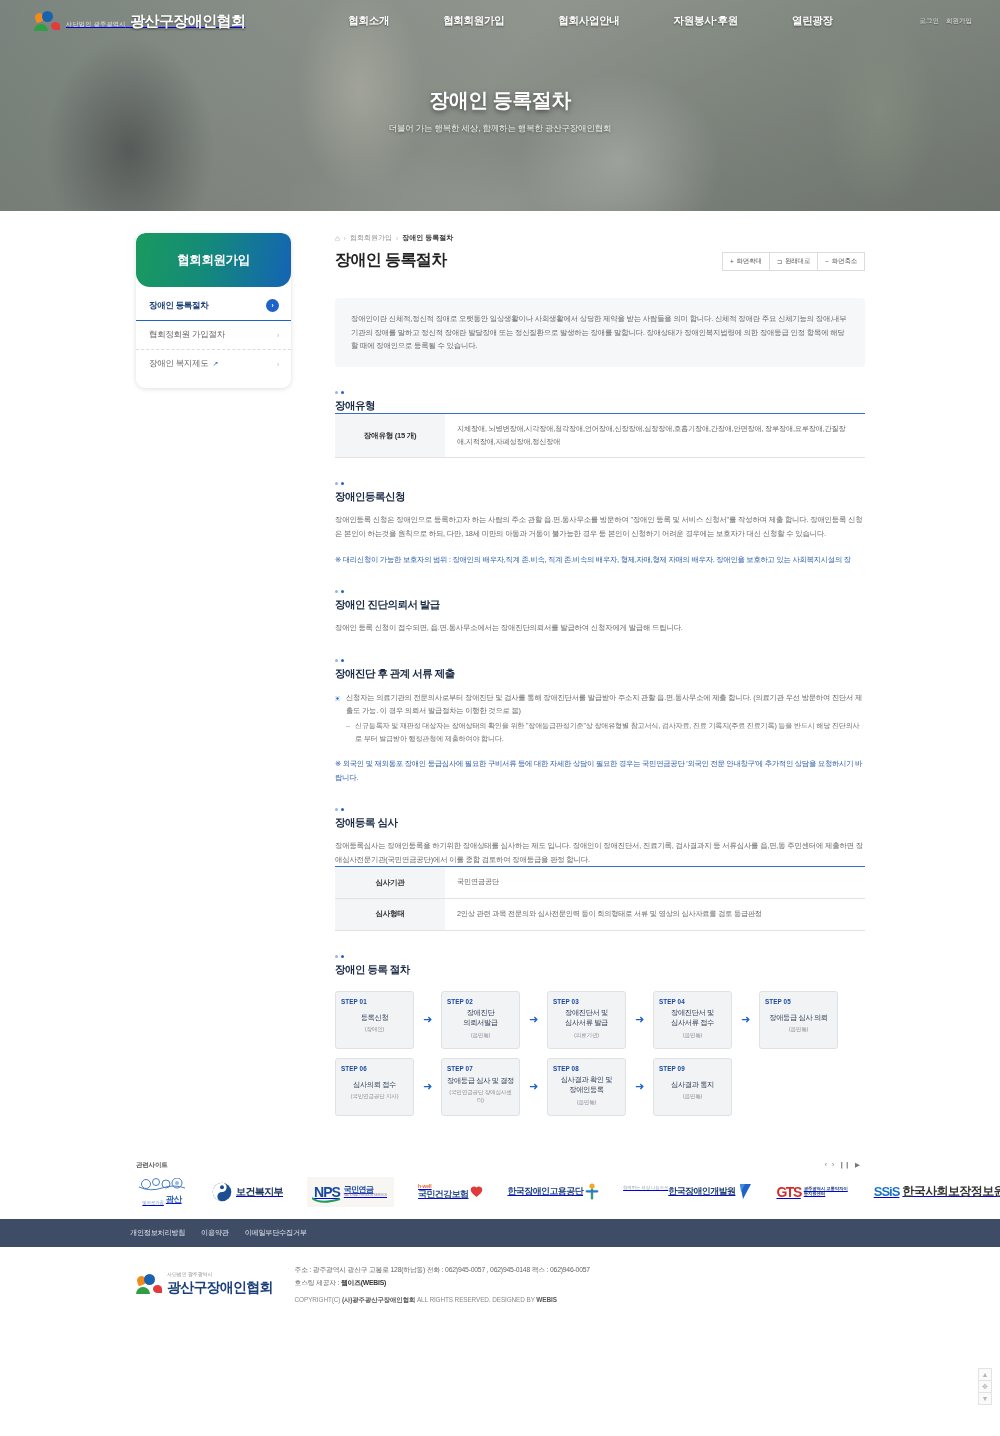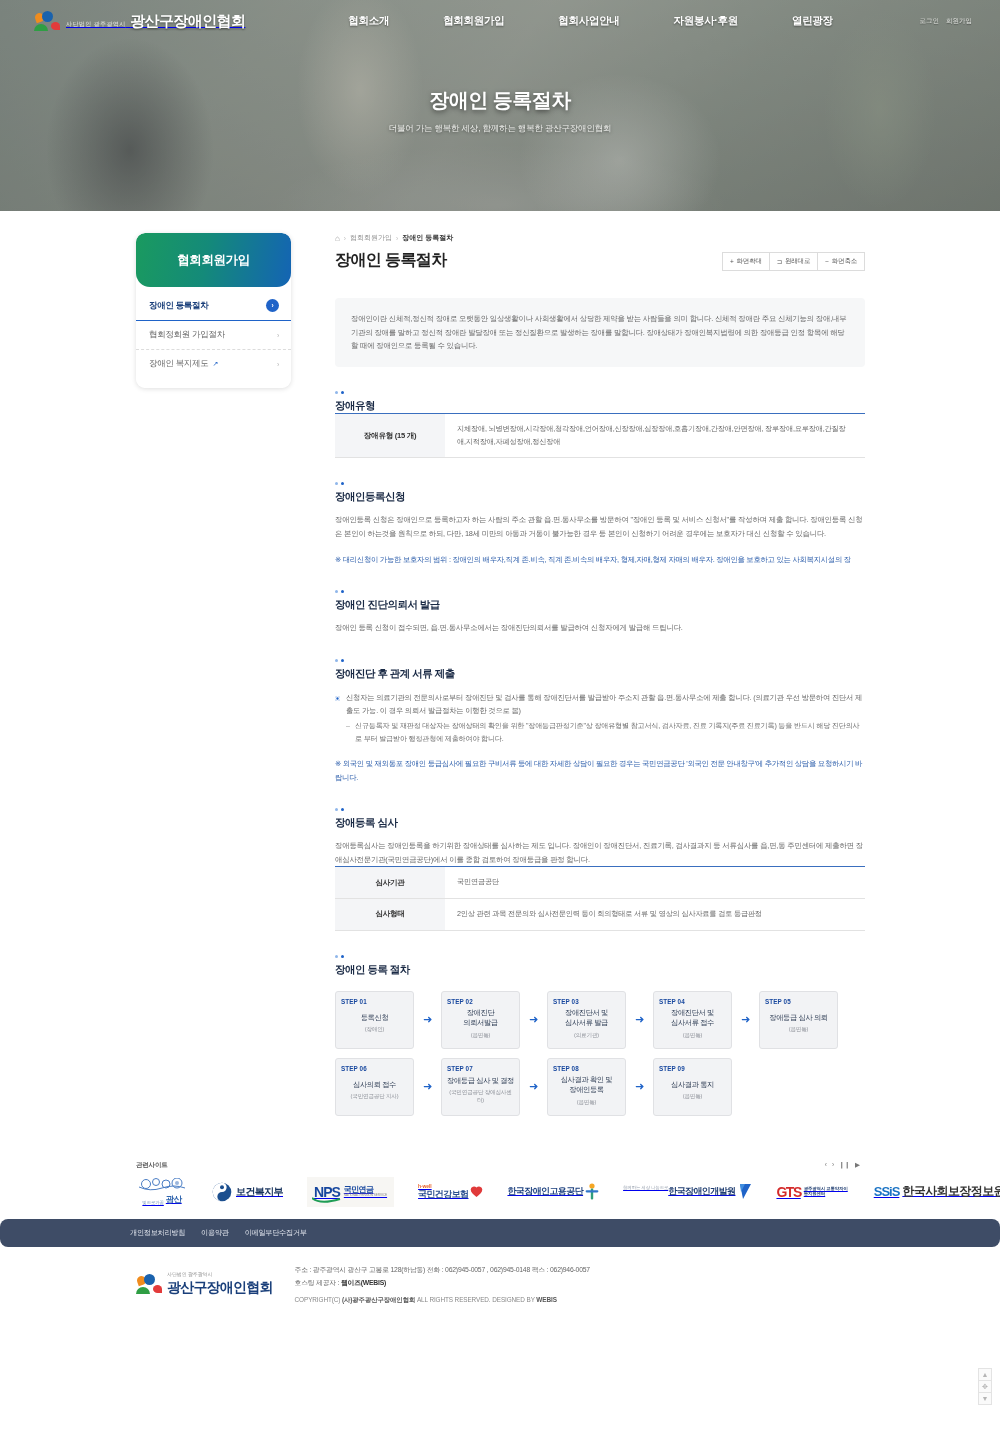--- a/index.html
+++ b/index.html
@@ -162,21 +162,21 @@
   .carousel-ctl { position:absolute; right:140px; top:0; display:flex; gap:5px;
                   font-size:6.5px; color:#777; }
   .carousel-ctl span { cursor:pointer; }
 
   
   .pl-txt { font-size:8.5px; font-weight:bold; letter-spacing:-.6px; }
   .pl-tiny { font-size:4.4px; letter-spacing:-.1px; line-height:1.1; }
 
   
   .foot-links {
-    background:#3e4c66; height:28px; display:flex; align-items:center; padding-left:130px; gap:16px;border-radius:8px;
+    background:#3e4c66; height:28px; display:flex; align-items:center; padding-left:130px; gap:16px;
   }
   .foot-links a { color:#e2e6ee; font-size:7.2px; text-decoration:none; letter-spacing:-.3px; }
   .foot-main { background:#fff; padding:16px 0 0 136px; display:flex; gap:22px; }
   .f-logo { display:flex; align-items:center; gap:5px; flex:0 0 auto; }
   .f-logo-mark { width:26px; height:22px; position:relative; }
   .f-logo-mark .m1{position:absolute;left:1px;top:3px;width:9px;height:9px;background:#f08c1e;border-radius:50% 50% 50% 0;transform:rotate(-20deg);}
   .f-logo-mark .m2{position:absolute;left:8px;top:1px;width:11px;height:11px;background:#1a62ad;border-radius:50%;}
   .f-logo-mark .m3{position:absolute;left:0;bottom:1px;width:14px;height:7px;background:#2f9e44;border-radius:7px 7px 0 0;}
   .f-logo-mark .m4{position:absolute;right:0;bottom:2px;width:9px;height:8px;background:#e33b3b;border-radius:50% 50% 0 50%;}
   .f-logo-sub { font-size:5px; color:#8a8a8a; letter-spacing:-.1px; }

